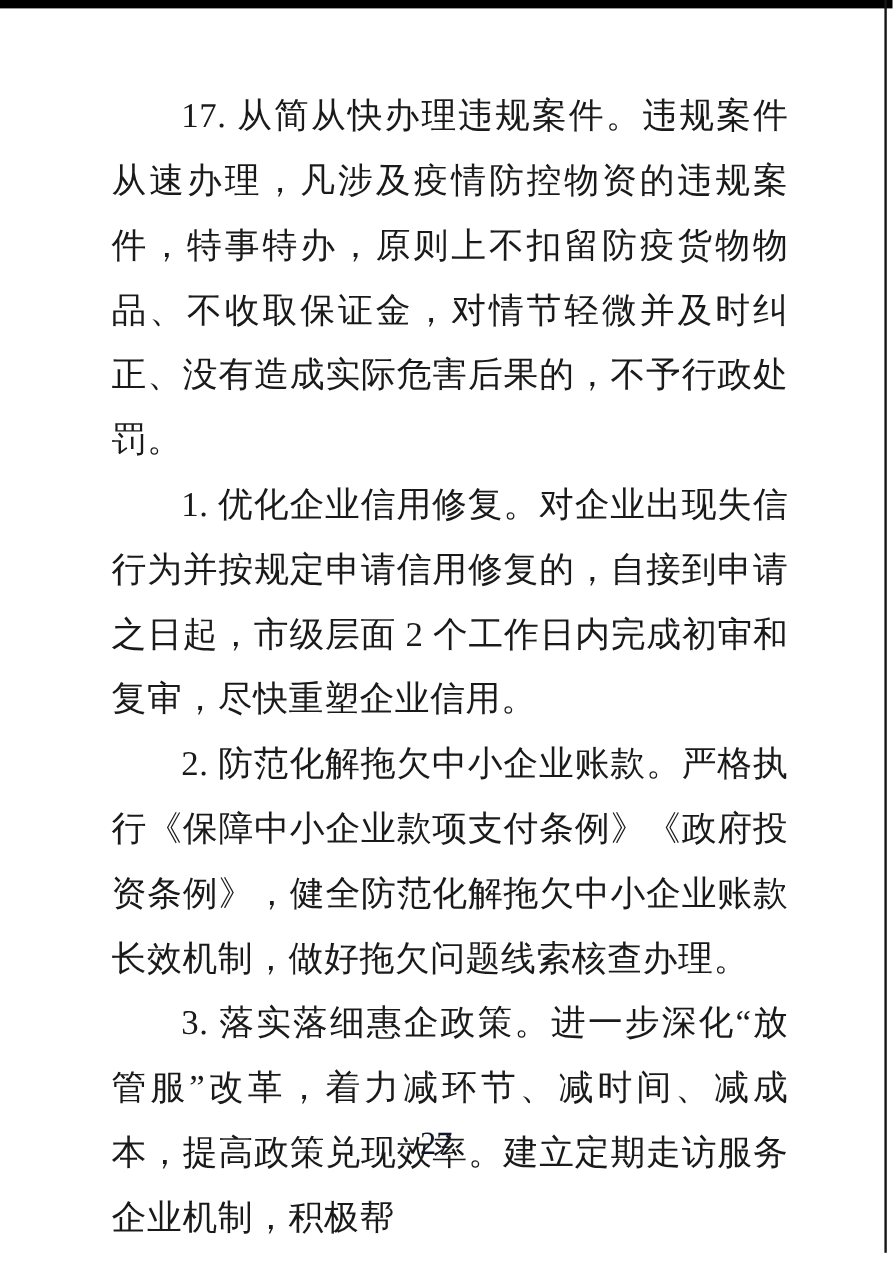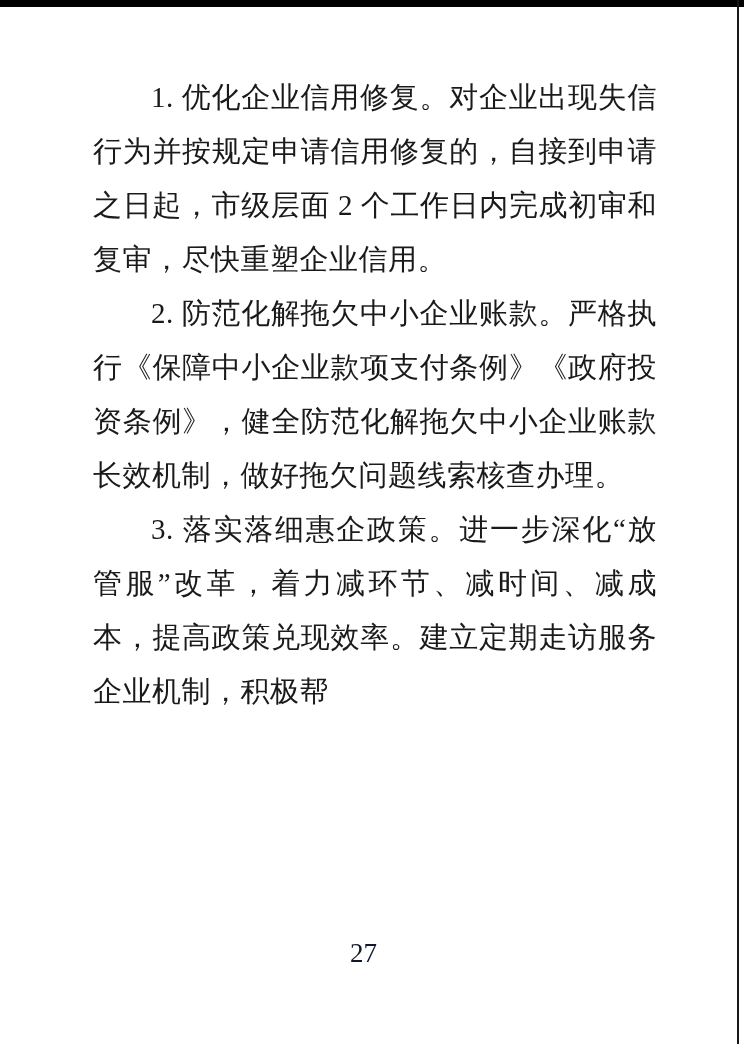--- a/index.html
+++ b/index.html
@@ -71,20 +71,21 @@
 </style>
 </head>
 <body>
 
 <div class="page">
 
   <div class="scan-bar-top"></div>
   <div class="scan-line-right"></div>
 
   <div class="content">
+    <p class="body">17. 从简从快办理违规案件。违规案件从速办理，凡涉及疫情防控物资的违规案件，特事特办，原则上不扣留防疫货物物品、不收取保证金，对情节轻微并及时纠正、没有造成实际危害后果的，不予行政处罚。</p>
     <p class="body">1. 优化企业信用修复。对企业出现失信行为并按规定申请信用修复的，自接到申请之日起，市级层面 2 个工作日内完成初审和复审，尽快重塑企业信用。</p>
     <p class="body">2. 防范化解拖欠中小企业账款。严格执行《保障中小企业款项支付条例》《政府投资条例》，健全防范化解拖欠中小企业账款长效机制，做好拖欠问题线索核查办理。</p>
     <p class="body">3. 落实落细惠企政策。进一步深化“放管服”改革，着力减环节、减时间、减成本，提高政策兑现效率。建立定期走访服务企业机制，积极帮</p>
   </div>
 
   <div class="page-number">27</div>
 
 </div>
 
 </body></html>

